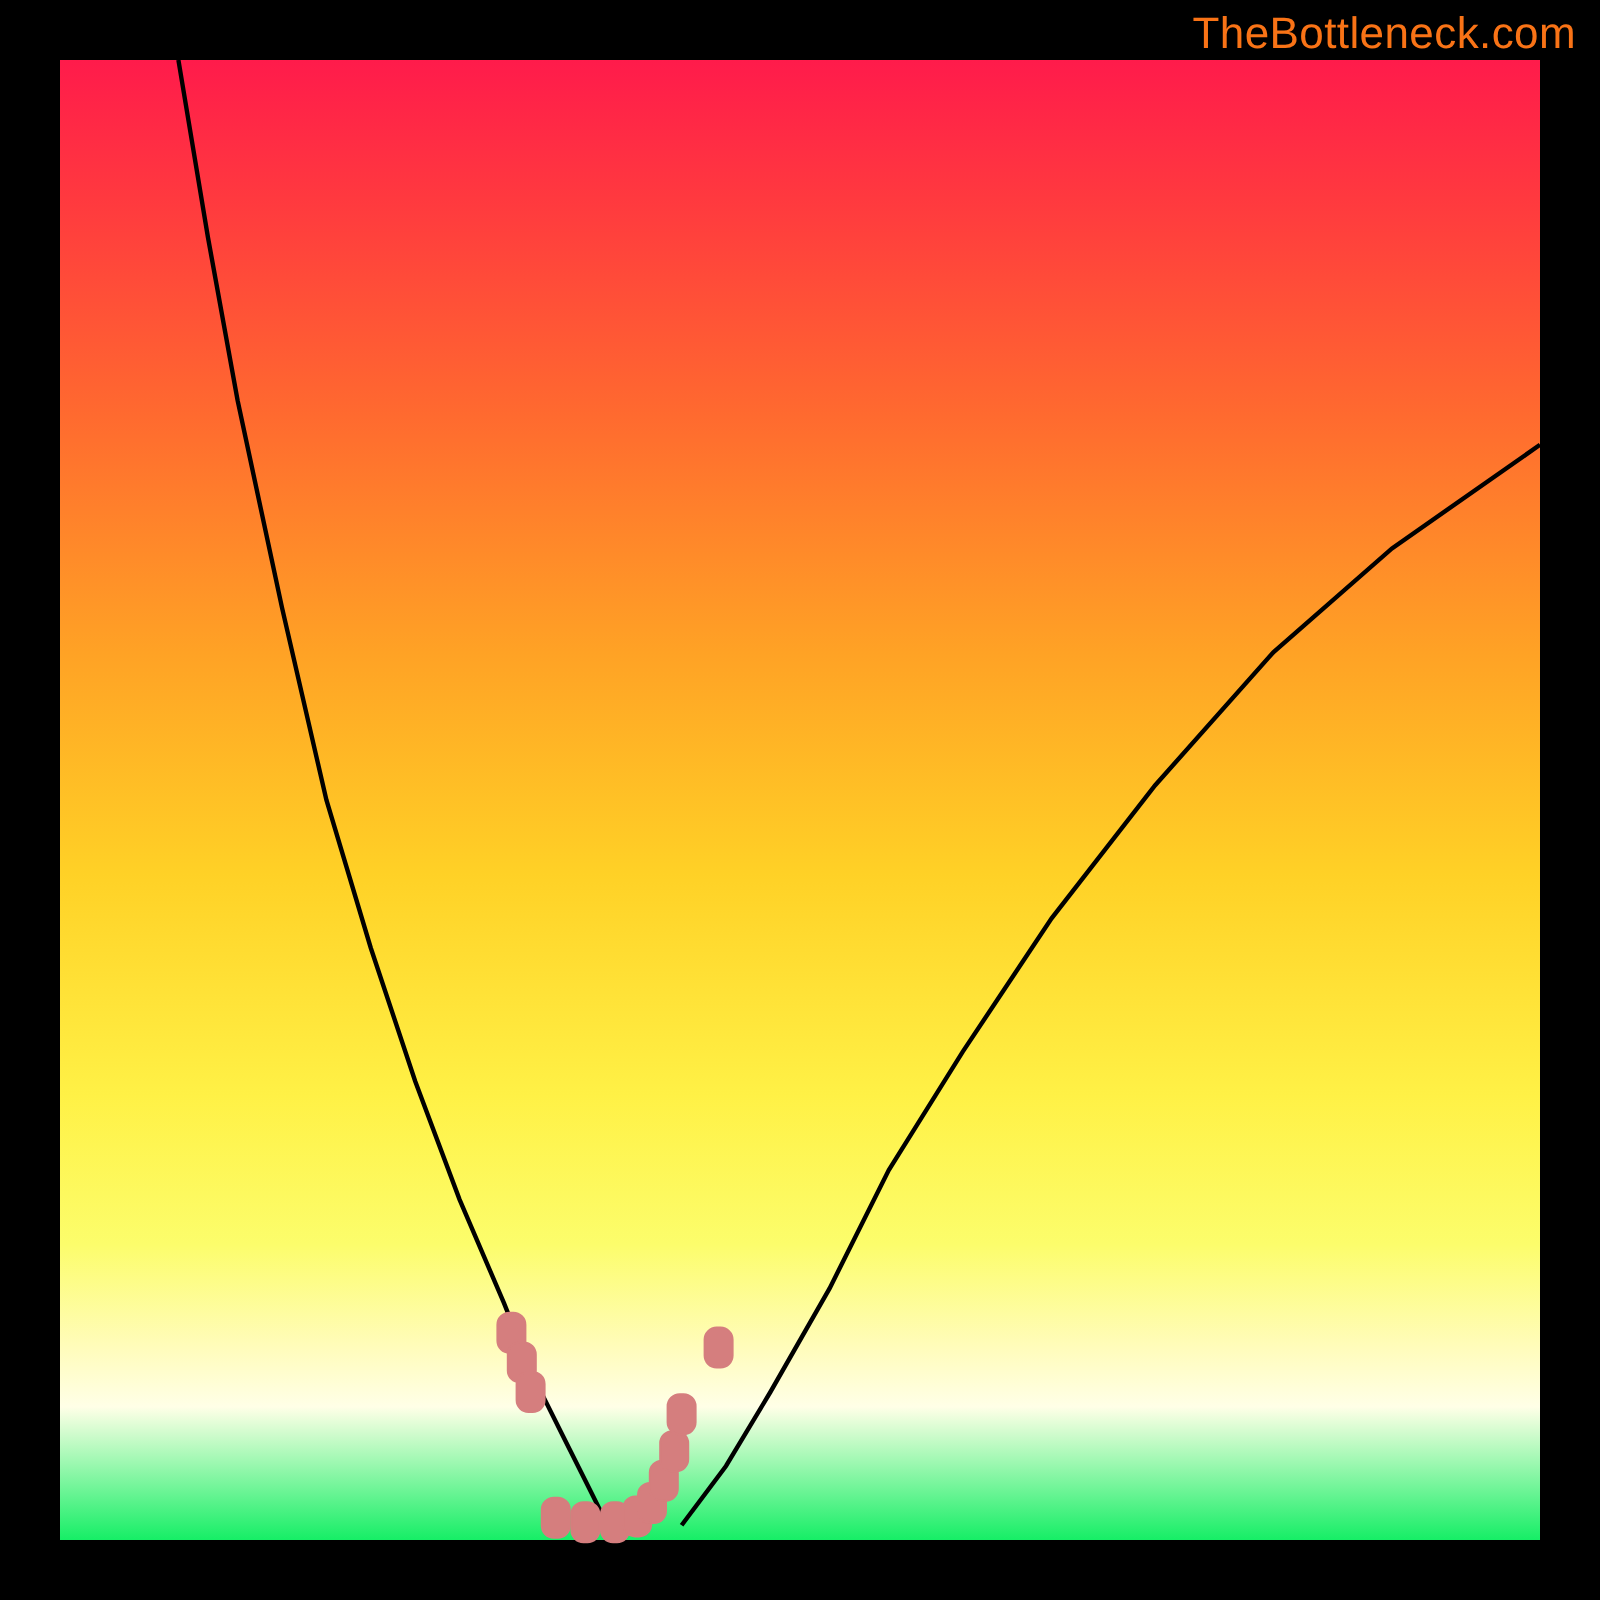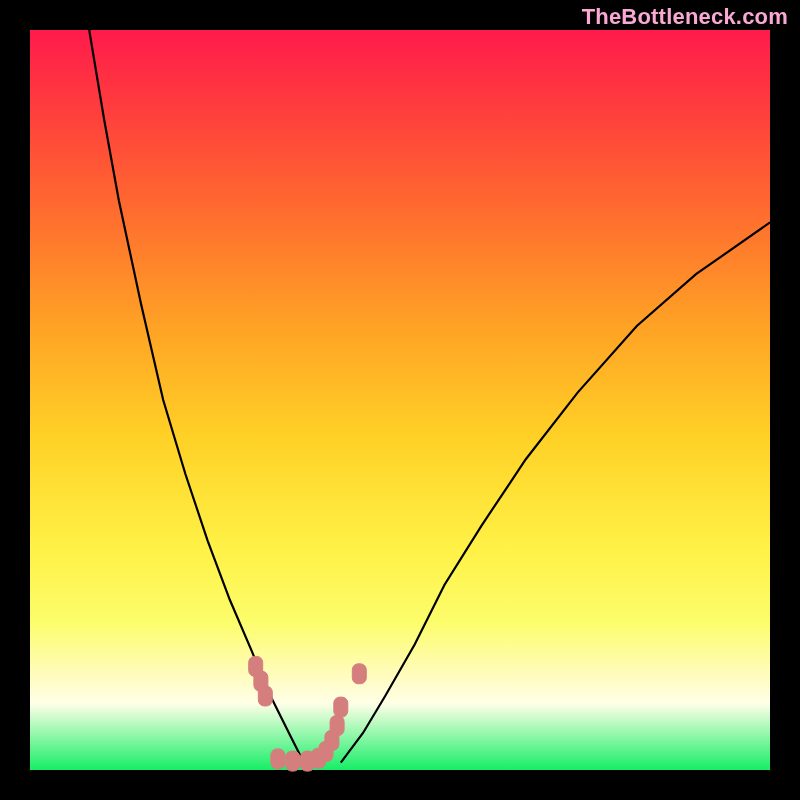--- a/index.html
+++ b/index.html
@@ -14,23 +14,23 @@
   .outer {
     position: relative;
     width: 800px;
     height: 800px;
     background: #000;
   }
   .watermark {
     position: absolute;
     top: 4px;
     right: 12px;
-    color: #f9a8d4;
+    color: #f97316;
     font-size: 22px;
-    font-weight: 700;
+    font-weight: 400;
     letter-spacing: 0.2px;
     z-index: 20;
   }
   .plot {
     position: absolute;
     left: 30px;
     top: 30px;
     width: 740px;
     height: 740px;
     background: linear-gradient(to bottom,

